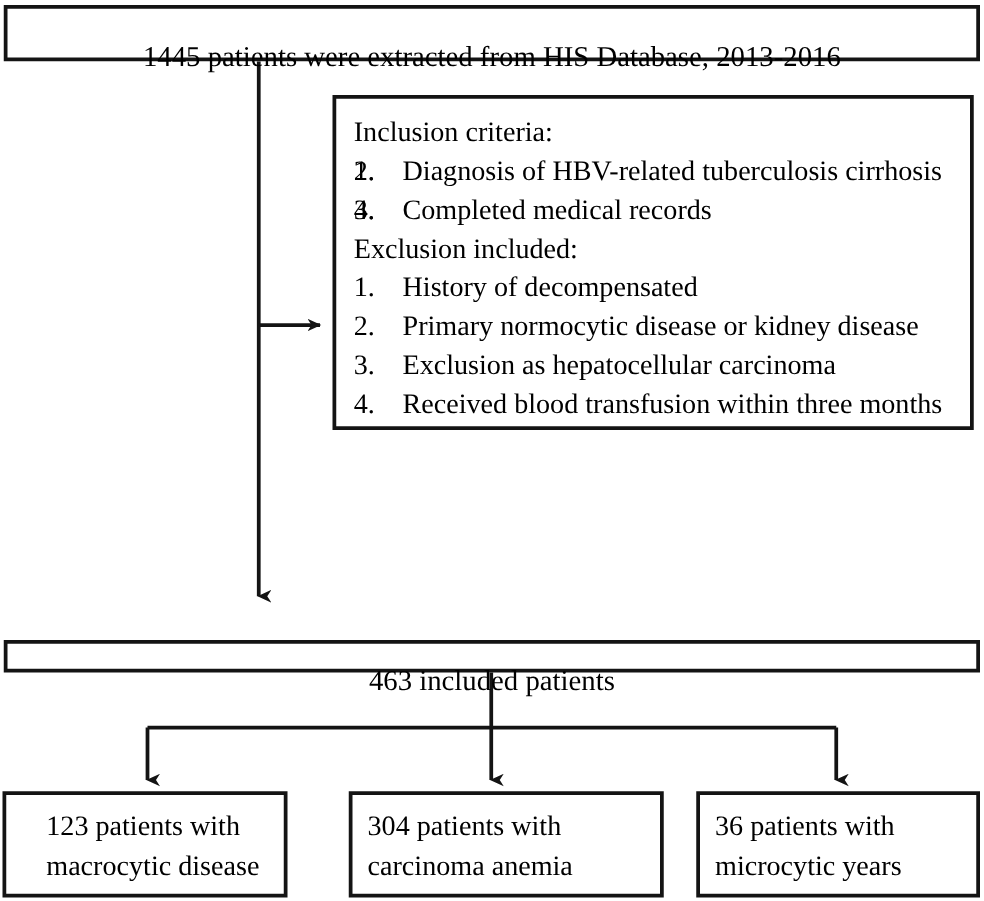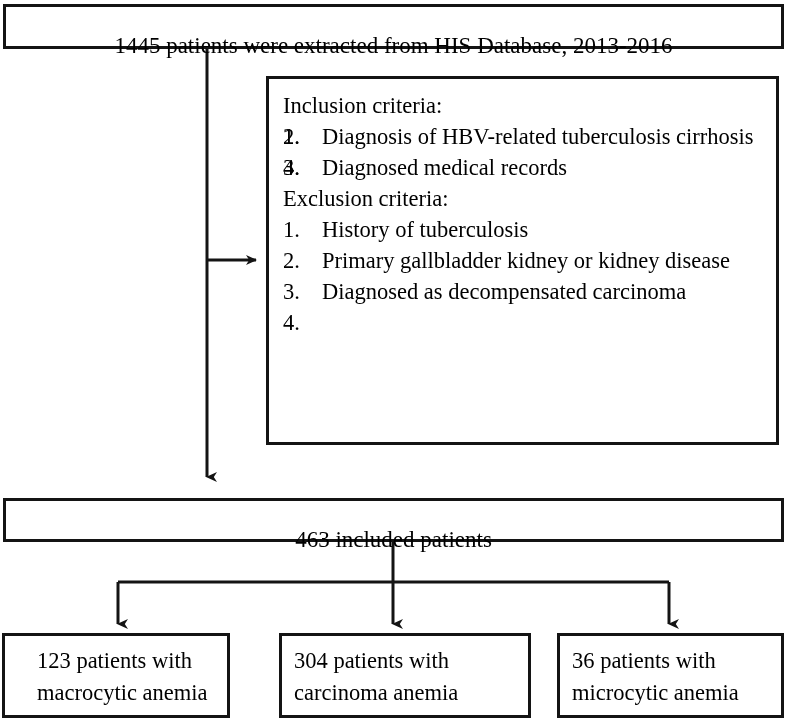--- a/index.html
+++ b/index.html
@@ -51,21 +51,21 @@
     top: 4px;
     width: 781px;
     height: 45px;
   }
 
   
   #box-criteria {
     left: 266px;
     top: 76px;
     width: 513px;
-    height: 369px;
+    height: 268px;
     padding: 11px 8px 6px 14px;
   }
   .crit-heading {
     font-size: 22.5px;
     line-height: 31px;
     white-space: nowrap;
   }
   .crit-list {
     list-style: none;
     margin: 0;
@@ -79,23 +79,23 @@
   }
   .crit-num {
     position: absolute;
     left: 0;
     top: 0;
   }
 
   
   #box-included {
     left: 3px;
-    top: 498px;
+    top: 512px;
     width: 781px;
-    height: 44px;
+    height: 26px;
   }
 
   
   .box-outcome {
     top: 633px;
     height: 85px;
     padding: 9px 0 0 12px;
   }
   #box-macrocytic { left: 2px; width: 228px; padding-left: 32px; }
   #box-normocytic { left: 279px; width: 252px; }
@@ -150,55 +150,56 @@
       </li>
       <li class="crit-item">
         <span class="crit-num">2.</span>
         <span>Diagnosis of HBV-related tuberculosis cirrhosis</span>
       </li>
       <li class="crit-item">
         <span class="crit-num">3.</span>
       </li>
       <li class="crit-item">
         <span class="crit-num">4.</span>
-        <span>Diagnosed medical records</span>
+        <span>Completed medical records</span>
       </li>
     </ul>
-    <div class="crit-heading">Exclusion criteria:</div>
+    <div class="crit-heading">Exclusion included:</div>
     <ul class="crit-list">
       <li class="crit-item">
         <span class="crit-num">1.</span>
-        <span>History of tuberculosis</span>
+        <span>History of decompensated</span>
       </li>
       <li class="crit-item">
         <span class="crit-num">2.</span>
-        <span>Primary gallbladder kidney or kidney disease</span>
+        <span>Primary normocytic disease or kidney disease</span>
       </li>
       <li class="crit-item">
         <span class="crit-num">3.</span>
-        <span>Diagnosed as decompensated carcinoma</span>
+        <span>Exclusion as hepatocellular carcinoma</span>
       </li>
       <li class="crit-item">
         <span class="crit-num">4.</span>
+        <span>Received blood transfusion within three months</span>
       </li>
     </ul>
   </div>
 
   <div class="box box-center" id="box-included">
     <span class="box-text-center">463 included patients</span>
   </div>
 
   <div class="box box-outcome" id="box-macrocytic">
     <div class="outcome-line">123 patients with</div>
-    <div class="outcome-line">macrocytic anemia</div>
+    <div class="outcome-line">macrocytic disease</div>
   </div>
 
   <div class="box box-outcome" id="box-normocytic">
     <div class="outcome-line">304 patients with</div>
     <div class="outcome-line">carcinoma anemia</div>
   </div>
 
   <div class="box box-outcome" id="box-microcytic">
     <div class="outcome-line">36 patients with</div>
-    <div class="outcome-line">microcytic anemia</div>
+    <div class="outcome-line">microcytic years</div>
   </div>
 
 </div>
 
 </body></html>

